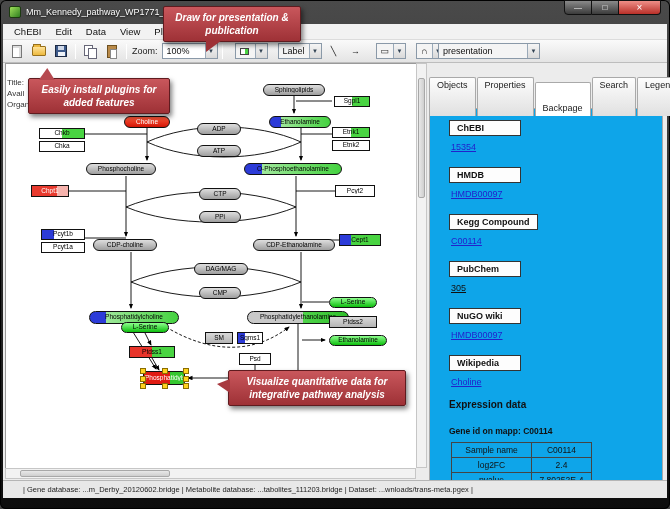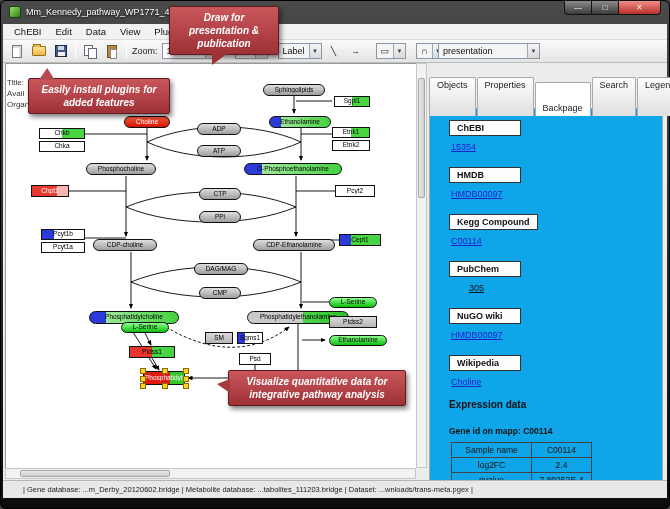--- a/index.html
+++ b/index.html
@@ -68,34 +68,34 @@
   .hscroll{position:absolute;left:2px;top:444px;width:411px;height:11px;background:#f2f2f2;border:1px solid #c6c6c6;}
   .hthumb{position:absolute;left:14px;top:1px;width:150px;height:7px;background:linear-gradient(#e8e8e8,#cfcfcf);border:1px solid #a8a8a8;border-radius:2px;}
   
   .panel{position:absolute;left:424px;top:39px;width:238px;height:415px;background:#ececec;}
   .tabs{position:absolute;left:2px;top:12px;display:flex;gap:1px;z-index:2;}
   .tab{font-size:9px;color:#222;padding:2px 7px 3px;background:linear-gradient(#fdfdfd,#e0e0e0);border:1px solid #a9a9a9;border-bottom:none;border-radius:2px 2px 0 0;margin-top:2px;}
   .tab.active{background:#fff;margin-top:7px;padding-top:20px;font-weight:normal;}
   .panel-content{position:absolute;left:2px;top:45px;width:234px;height:384px;background:#0ea5e9;border:1px solid #a9a9a9;padding:8px 0 0 19px;overflow:hidden;}
   .bp-header{display:inline-block;border:1px solid #333;padding:2px 7px;font-size:9px;font-weight:bold;background:#fdfdfd;min-width:72px;color:#111;}
   .bp-link{display:block;width:max-content;color:#2222cc;text-decoration:underline;font-size:9px;margin:6px 0 12px 2px;}
-  .bp-value{display:block;width:max-content;color:#111;font-size:9px;margin:6px 0 12px 20px;text-decoration:underline;}
+  .bp-value{display:block;width:max-content;color:#111;font-size:9px;margin:6px 0 12px 2px;text-decoration:underline;}
   .exp-title{font-size:10px;font-weight:bold;color:#111;margin:4px 0 16px 0;}
   .gene-line{font-size:8.5px;font-weight:bold;color:#111;margin-bottom:6px;}
   table.exp{border-collapse:collapse;margin-left:2px;}
   table.exp td{border:1px solid #444;font-size:8.5px;color:#111;text-align:center;padding:2px 4px;height:15px;}
   td.td-key{width:80px;}
   td.td-val{width:60px;}
   
   .statusbar{position:absolute;left:0;top:456px;width:100%;height:18px;background:#e8e8e8;border-top:1px solid #b5b5b5;display:flex;align-items:center;padding-left:20px;}
   .status-text{font-size:7.5px;color:#222;white-space:nowrap;}
   
   .callout{position:absolute;z-index:30;background:linear-gradient(#c9575c,#9e3136);border:1px solid #5f1b1f;border-radius:2px;color:#fff;font-size:10px;font-weight:bold;font-style:italic;text-align:center;padding:4px 6px;box-shadow:2px 3px 5px rgba(0,0,0,.5);line-height:1.3;}
   .callout::after{content:"";position:absolute;width:0;height:0;}
-  .co-draw{left:169px;top:6px;width:110px;}
+  .co-draw{left:163px;top:6px;width:138px;}
   .co-draw::after{left:40px;bottom:-11px;border-left:4px solid transparent;border-right:12px solid transparent;border-top:12px solid #9e3136;transform:skewX(-18deg);}
   .co-plugins{left:28px;top:78px;width:142px;}
   .co-plugins::after{left:8px;top:-11px;border-right:4px solid transparent;border-left:12px solid transparent;border-bottom:12px solid #b6494f;transform:skewX(16deg);}
   .co-link{left:538px;top:126px;width:124px;}
   .co-link::after{left:-11px;top:20px;border-top:5px solid transparent;border-bottom:9px solid transparent;border-right:12px solid #a8393f;}
   .co-visualize{left:228px;top:370px;width:178px;}
   .co-visualize::after{left:-12px;top:8px;border-top:5px solid transparent;border-bottom:9px solid transparent;border-right:13px solid #a8393f;}
   .share-text{position:absolute;left:36px;top:422px;z-index:30;color:#d62b33;font-size:15px;font-weight:bold;font-style:italic;letter-spacing:.3px;text-shadow:1px 1px 0 rgba(140,0,0,.2);}
 </style>
 </head>

